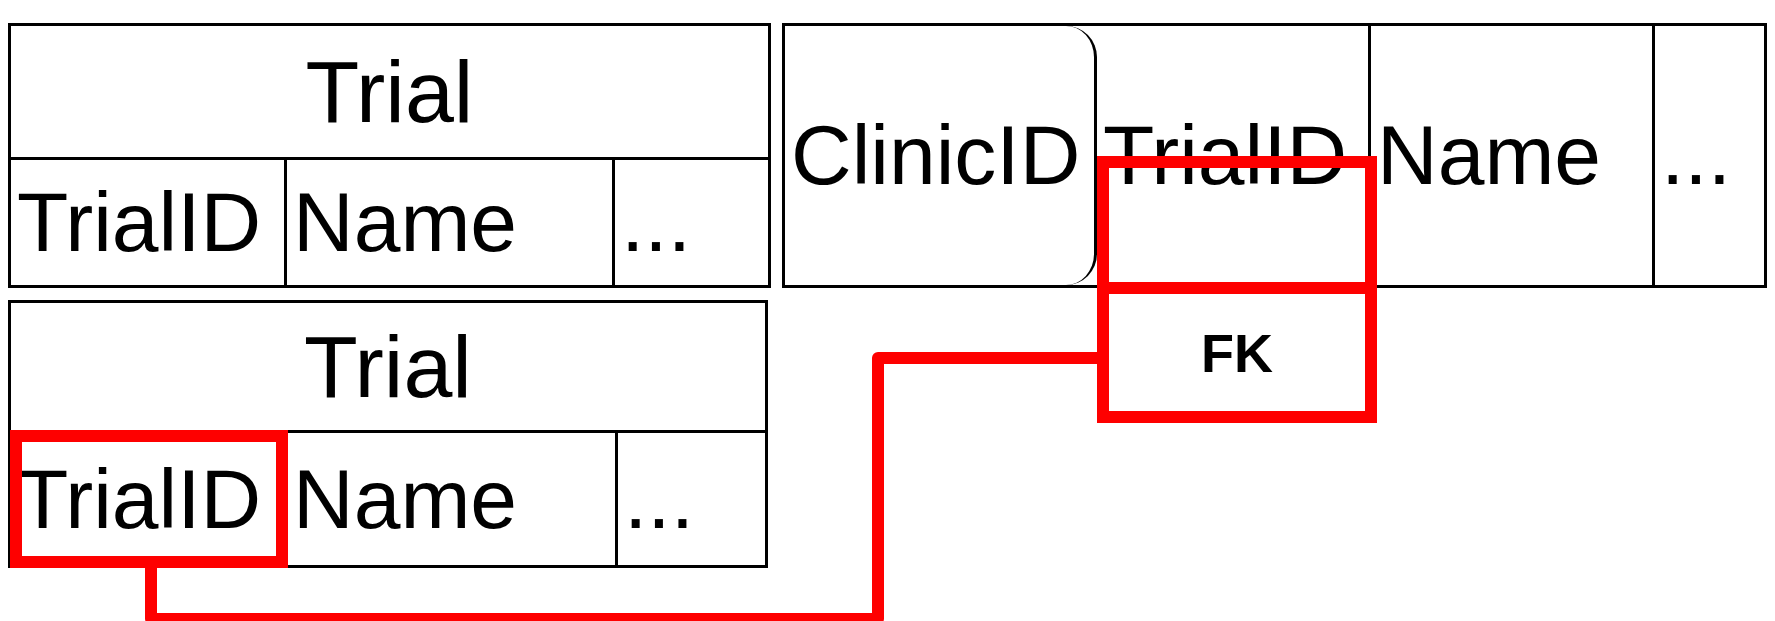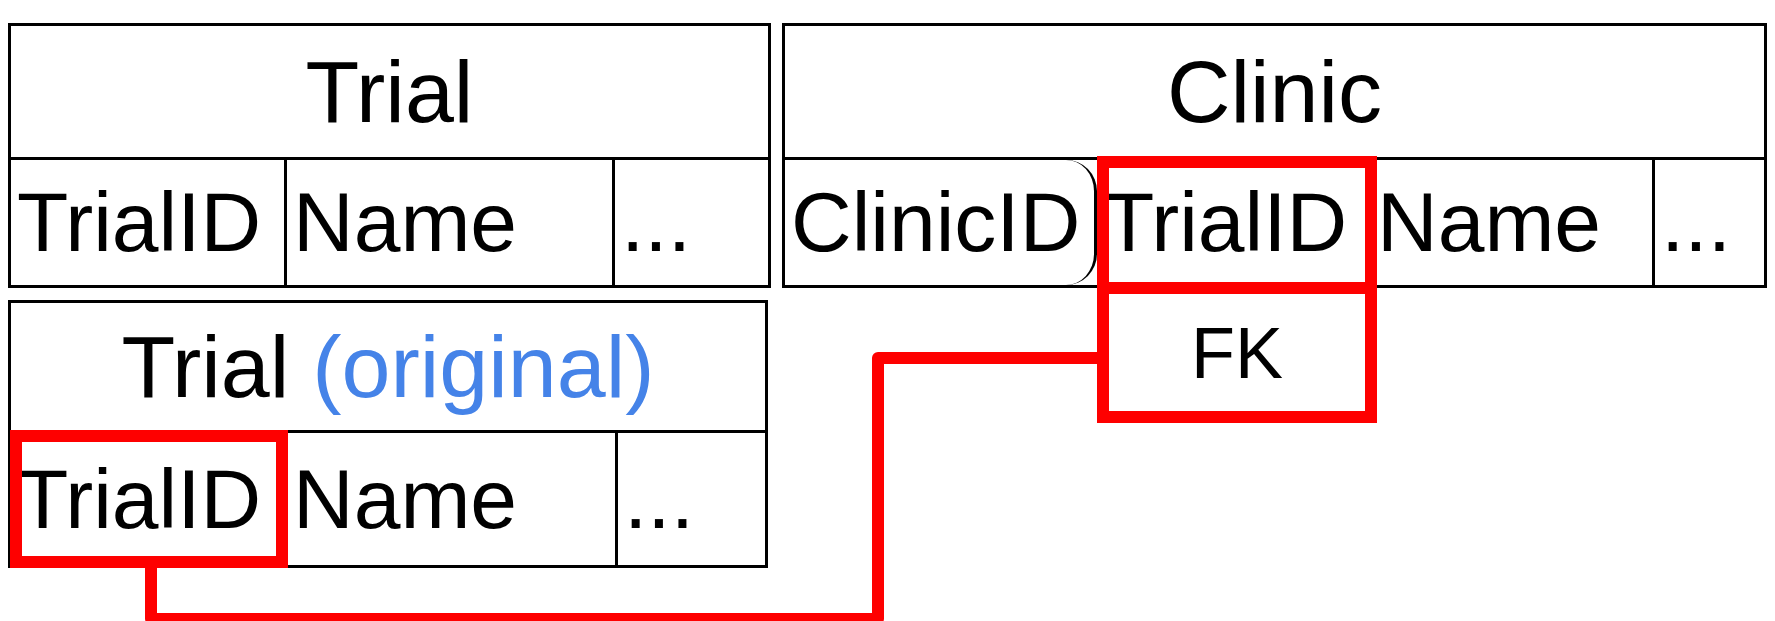--- a/index.html
+++ b/index.html
@@ -66,22 +66,23 @@
   #overlay-svg .red-stroke {
     fill: none;
     stroke: var(--highlight-red, #fe0000);
     stroke-width: 12px;
   }
   .fk-label {
     position: absolute;
     display: flex;
     align-items: center;
     justify-content: center;
-    font-size: 72px;
+    font-size: 54px;
     color: var(--text-black, #000);
+    font-weight: bold;
   }
 </style>
 </head>
 <body>
 
 <div id="canvas">
 
   <div class="er-table" style="left:8px; top:8px; width:763px; height:265px;">
     <div class="er-title" style="height:134px;">
       <span>Trial</span>
@@ -93,43 +94,39 @@
       <div class="er-col" style="width:328px;">
         <span>Name</span>
       </div>
       <div class="er-col last">
         <span>...</span>
       </div>
     </div>
   </div>
 
   <div class="er-table" style="left:782px; top:8px; width:985px; height:265px;">
-    <div class="er-title" style="height:134px;">
-      <span>Clinic</span>
-    </div>
     <div class="er-cols">
       <div class="er-col" style="width:312px;border-radius:31px;">
         <span>ClinicID</span>
       </div>
       <div class="er-col" style="width:274px;">
         <span>TrialID</span>
       </div>
       <div class="er-col" style="width:284px;">
         <span>Name</span>
       </div>
       <div class="er-col last">
         <span>...</span>
       </div>
     </div>
   </div>
 
   <div class="er-table" style="left:8px; top:285px; width:760px; height:268px;">
     <div class="er-title" style="height:130px;">
       <span>Trial</span>
-      <span class="annot">(original)</span>
     </div>
     <div class="er-cols">
       <div class="er-col" style="width:276px;">
         <span>TrialID</span>
       </div>
       <div class="er-col" style="width:331px;">
         <span>Name</span>
       </div>
       <div class="er-col last">
         <span>...</span>

